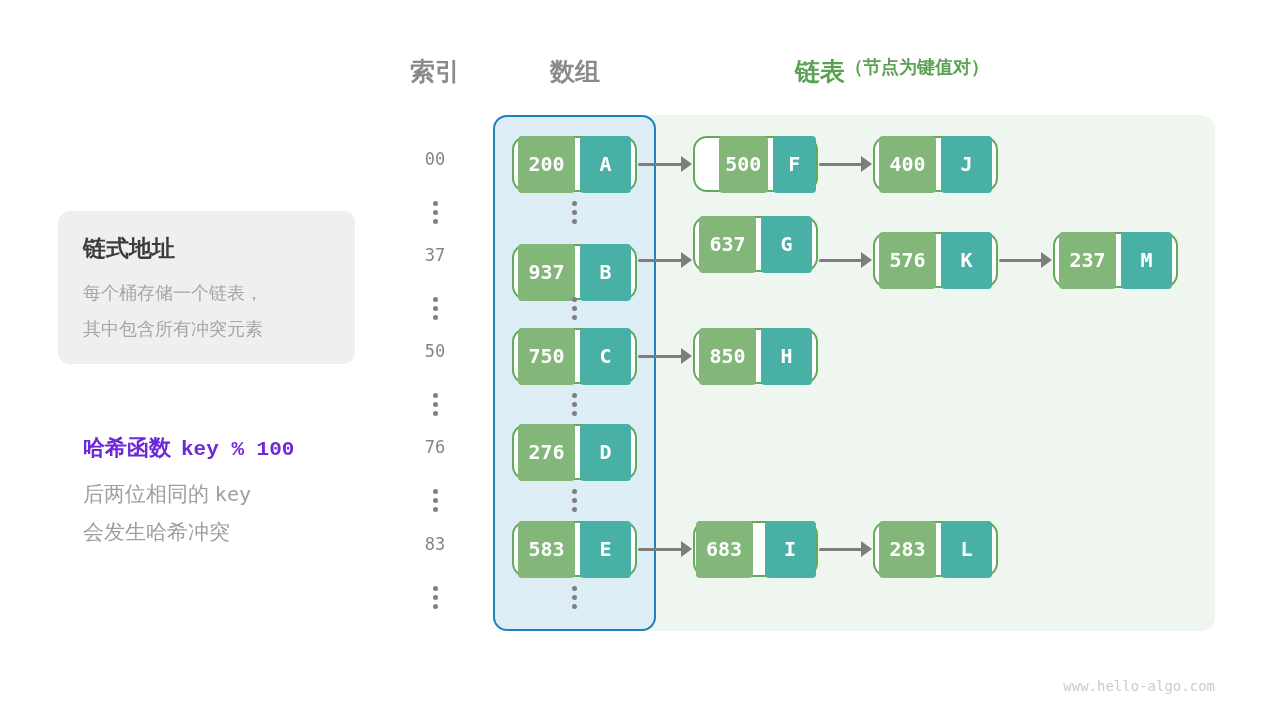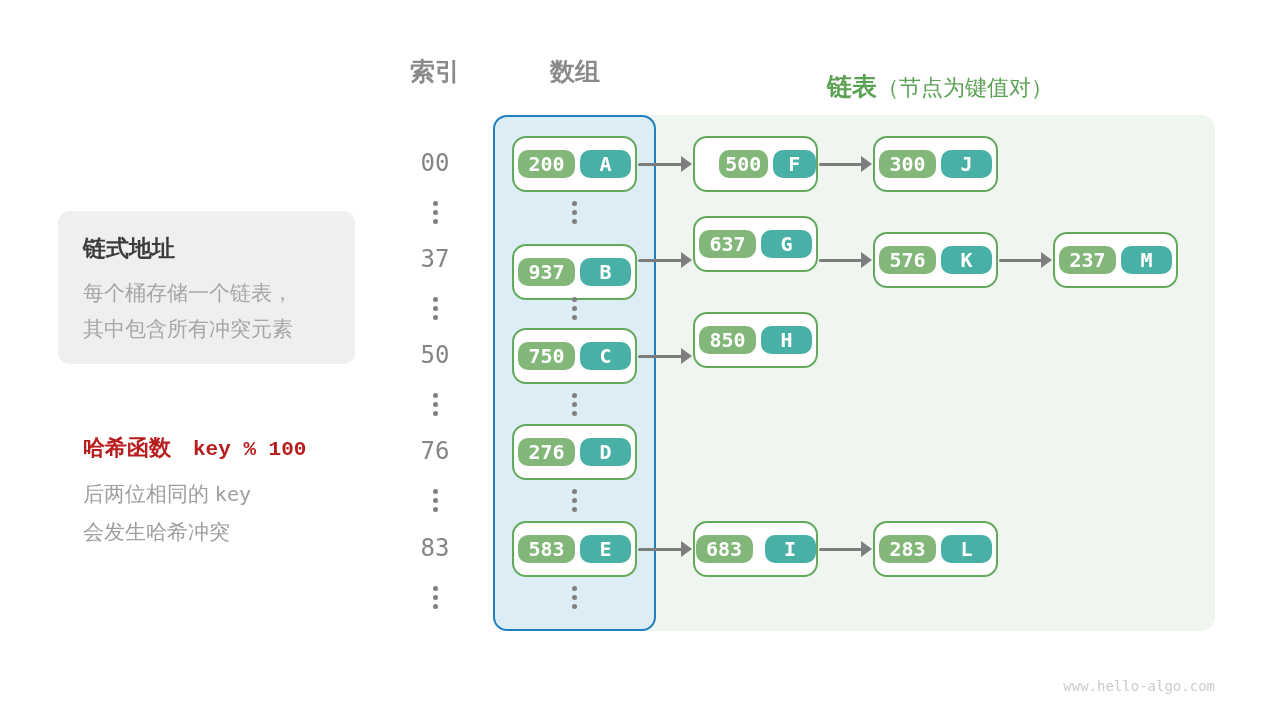--- a/index.html
+++ b/index.html
@@ -8,50 +8,50 @@
     background:#ffffff;
     font-family:"Liberation Sans", sans-serif;
   }
 
   
   .col-header{
     position:absolute;top:55px;font-size:25px;font-weight:bold;color:#8a8a8a;
     width:60px;text-align:center;white-space:nowrap;font-family:Liberation Mono, monospace;
   }
   .list-header{
-    position:absolute;top:70px;left:795px;display:flex;align-items:flex-end;
-    white-space:nowrap;color:#5ba153;margin-left:32px;
+    position:absolute;top:55px;left:795px;display:flex;align-items:flex-start;
+    white-space:nowrap;color:#5ba153;
   }
   .list-header .lh-main{font-size:25px;font-weight:bold;}
-  .list-header .lh-note{font-size:22px;font-weight:normal;}
+  .list-header .lh-note{font-size:18px;font-weight:bold;}
 
   
   .green-panel{
     position:absolute;left:500px;top:115px;width:715px;height:516px;
     background:#eff6f0;border-radius:14px;z-index:1;
   }
   .array-box{
     position:absolute;left:493px;top:115px;width:163px;height:516px;
     box-sizing:border-box;background:#ddedf6;border:2.5px solid #2080bd;
     border-radius:14px;z-index:2;
   }
 
   
   #diagram{position:absolute;left:0;top:0;width:1280px;height:720px;z-index:3;}
   .index-label{
     position:absolute;width:80px;text-align:center;
-    font-family:"DejaVu Sans Mono", monospace;font-size:24px;color:#858585;
+    font-family:"DejaVu Sans Mono", monospace;font-size:17px;color:#858585;
   }
   .node{
     position:absolute;width:125px;height:56px;box-sizing:border-box;
     background:#ffffff;border:2px solid #63a95b;border-radius:14px;
     display:flex;align-items:center;justify-content:center;gap:5px;
   }
   .cell{
-    height:28px;border-radius:10px;color:#ffffff;
+    height:57px;border-radius:4px;color:#ffffff;
     font-family:"DejaVu Sans Mono", monospace;font-weight:bold;font-size:20px;
     display:flex;align-items:center;justify-content:center;
   }
   .cell.key{width:57px;background:#83b77a;}
   .cell.val{width:51px;background:#49b0a5;}
 
   .arrow{position:absolute;height:16px;}
   .arrow .arrow-line{
     position:absolute;left:0;right:9px;top:6.5px;height:3px;background:#7d7d7d;border-radius:2px;
   }
@@ -63,25 +63,25 @@
   .vdots{position:absolute;display:flex;flex-direction:column;gap:4px;align-items:center;}
   .vdots .dot{width:5px;height:5px;border-radius:50%;background:#7f7f7f;}
 
   
   .note-box{
     position:absolute;left:58px;top:211px;width:297px;height:153px;
     box-sizing:border-box;background:#efefef;border-radius:12px;
     padding:22px 20px 0 25px;
   }
   .note-box .nb-title{font-size:23px;font-weight:bold;color:#3b3b3b;}
-  .note-box .nb-line{font-size:21px;color:#a6a6a6;line-height:36px;}
+  .note-box .nb-line{font-size:18px;color:#a6a6a6;line-height:36px;}
   .note-box .nb-lines{margin-top:11px;}
 
   .hash-note{position:absolute;left:83px;top:433px;}
-  .hash-title{display:flex;align-items:baseline;gap:22px;color:#b91c1c;}
+  .hash-title{display:flex;align-items:baseline;gap:10px;color:#6d28d9;}
   .hash-title .ht-text{font-size:22px;font-weight:bold;}
   .hash-title .ht-code{font-size:21px;font-weight:bold;font-family:Liberation Mono, monospace;}
   .hash-body{margin-top:12px;font-size:21px;color:#9e9e9e;line-height:38px;}
   .hash-body .hb-code{font-family:"DejaVu Sans Mono", monospace;font-size:20px;margin-top:34px;}
 
   .watermark{
     position:absolute;right:65px;top:678px;
     font-family:"DejaVu Sans Mono", monospace;font-size:14px;color:#cbcbcb;
   }
 </style>
@@ -110,21 +110,21 @@
     </div>
     <div class="node" style="left: 693px; top: 136px; padding-left: 24px;">
       <span class="cell key">500</span>
       <span class="cell val">F</span>
     </div>
     <div class="arrow" style="left: 819px; top: 156px; width: 53px;">
       <div class="arrow-line"></div>
       <div class="arrow-head"></div>
     </div>
     <div class="node" style="left: 873px; top: 136px;">
-      <span class="cell key">300</span>
+      <span class="cell key">400</span>
       <span class="cell val">J</span>
     </div>
     <div class="vdots" style="left: 432.5px; top: 200.5px;">
       <div class="dot"></div>
       <div class="dot"></div>
       <div class="dot"></div>
     </div>
     <div class="vdots" style="left: 571.5px; top: 200.5px;">
       <div class="dot"></div>
       <div class="dot"></div>
@@ -171,21 +171,21 @@
     </div>
     <div class="index-label" style="left: 395px; top: 341px;">50</div>
     <div class="node" style="left: 512px; top: 328px;">
       <span class="cell key">750</span>
       <span class="cell val">C</span>
     </div>
     <div class="arrow" style="left: 638px; top: 348px; width: 54px;">
       <div class="arrow-line"></div>
       <div class="arrow-head"></div>
     </div>
-    <div class="node" style="left: 693px; top: 312px; text-align: center;">
+    <div class="node" style="left: 693px; top: 328px; text-align: center;">
       <span class="cell key">850</span>
       <span class="cell val">H</span>
     </div>
     <div class="vdots" style="left: 432.5px; top: 392.5px;">
       <div class="dot"></div>
       <div class="dot"></div>
       <div class="dot"></div>
     </div>
     <div class="vdots" style="left: 571.5px; top: 392.5px;">
       <div class="dot"></div>

